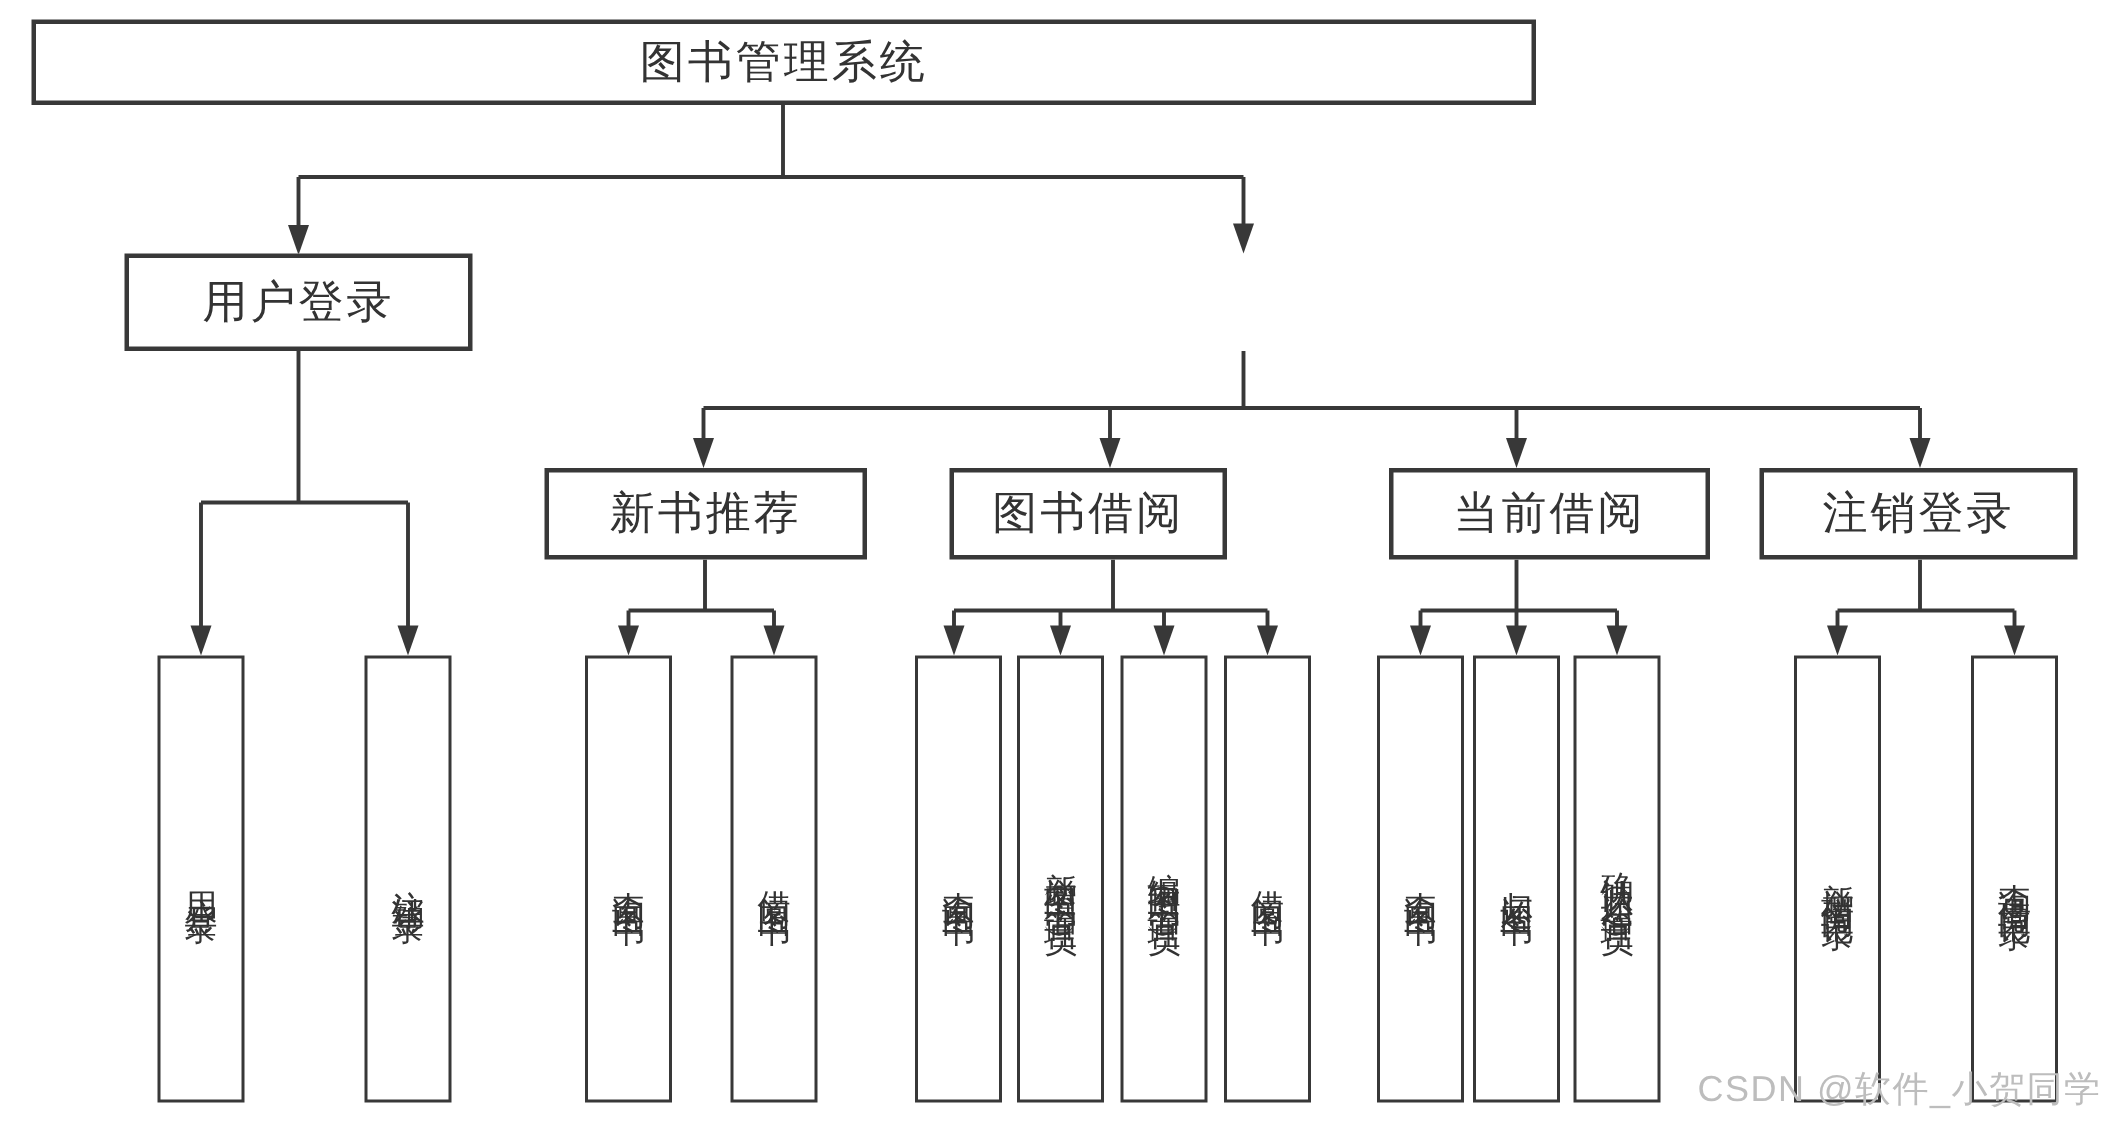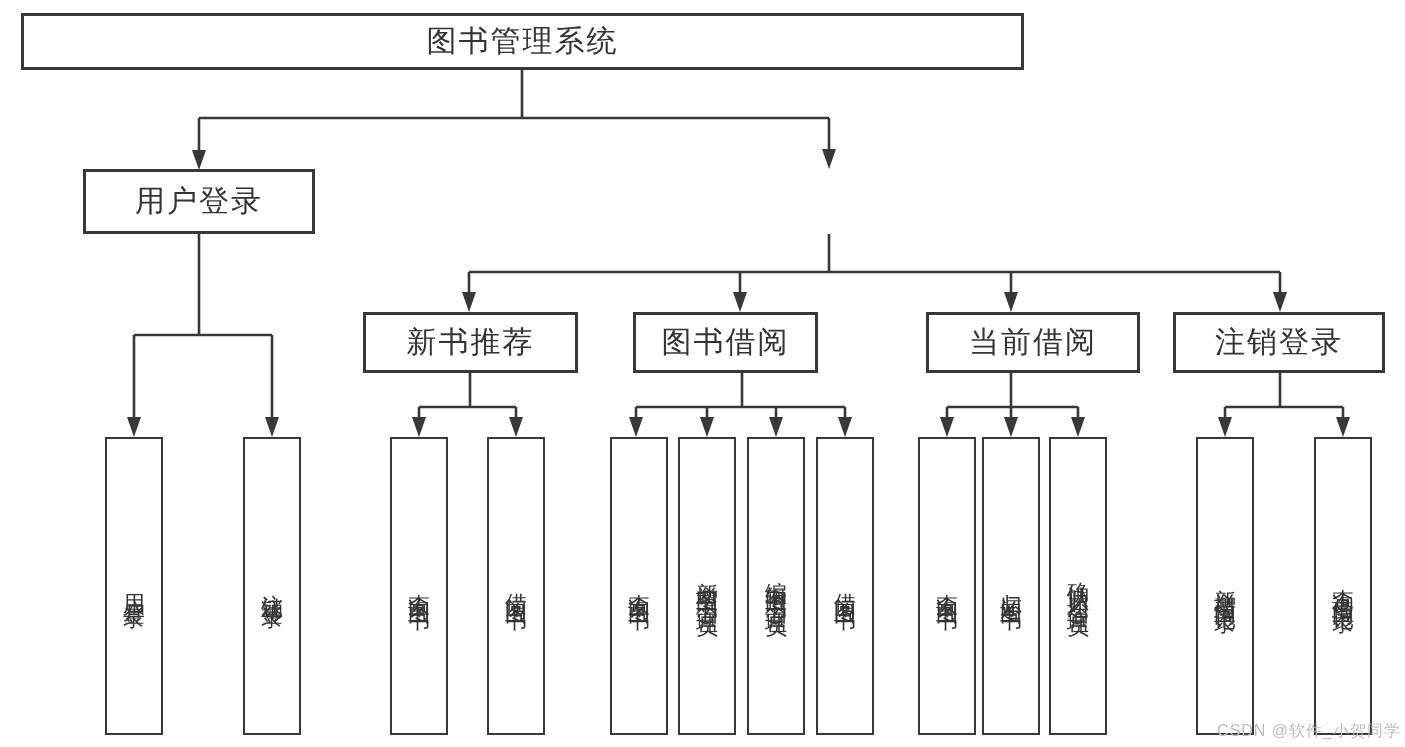--- a/index.html
+++ b/index.html
@@ -55,21 +55,21 @@
     font-size: 22px;
     letter-spacing: 5px;
     line-height: 1.0;
     white-space: normal;
   }
   .watermark {
     position: absolute;
     right: 4px;
     bottom: 5px;
     z-index: 3;
-    font-size: 16px;
+    font-size: 24px;
     color: var(--watermark);
     letter-spacing: 1px;
     white-space: nowrap;
   }
 </style>
 </head>
 <body>
 
 <div class="canvas">
 

